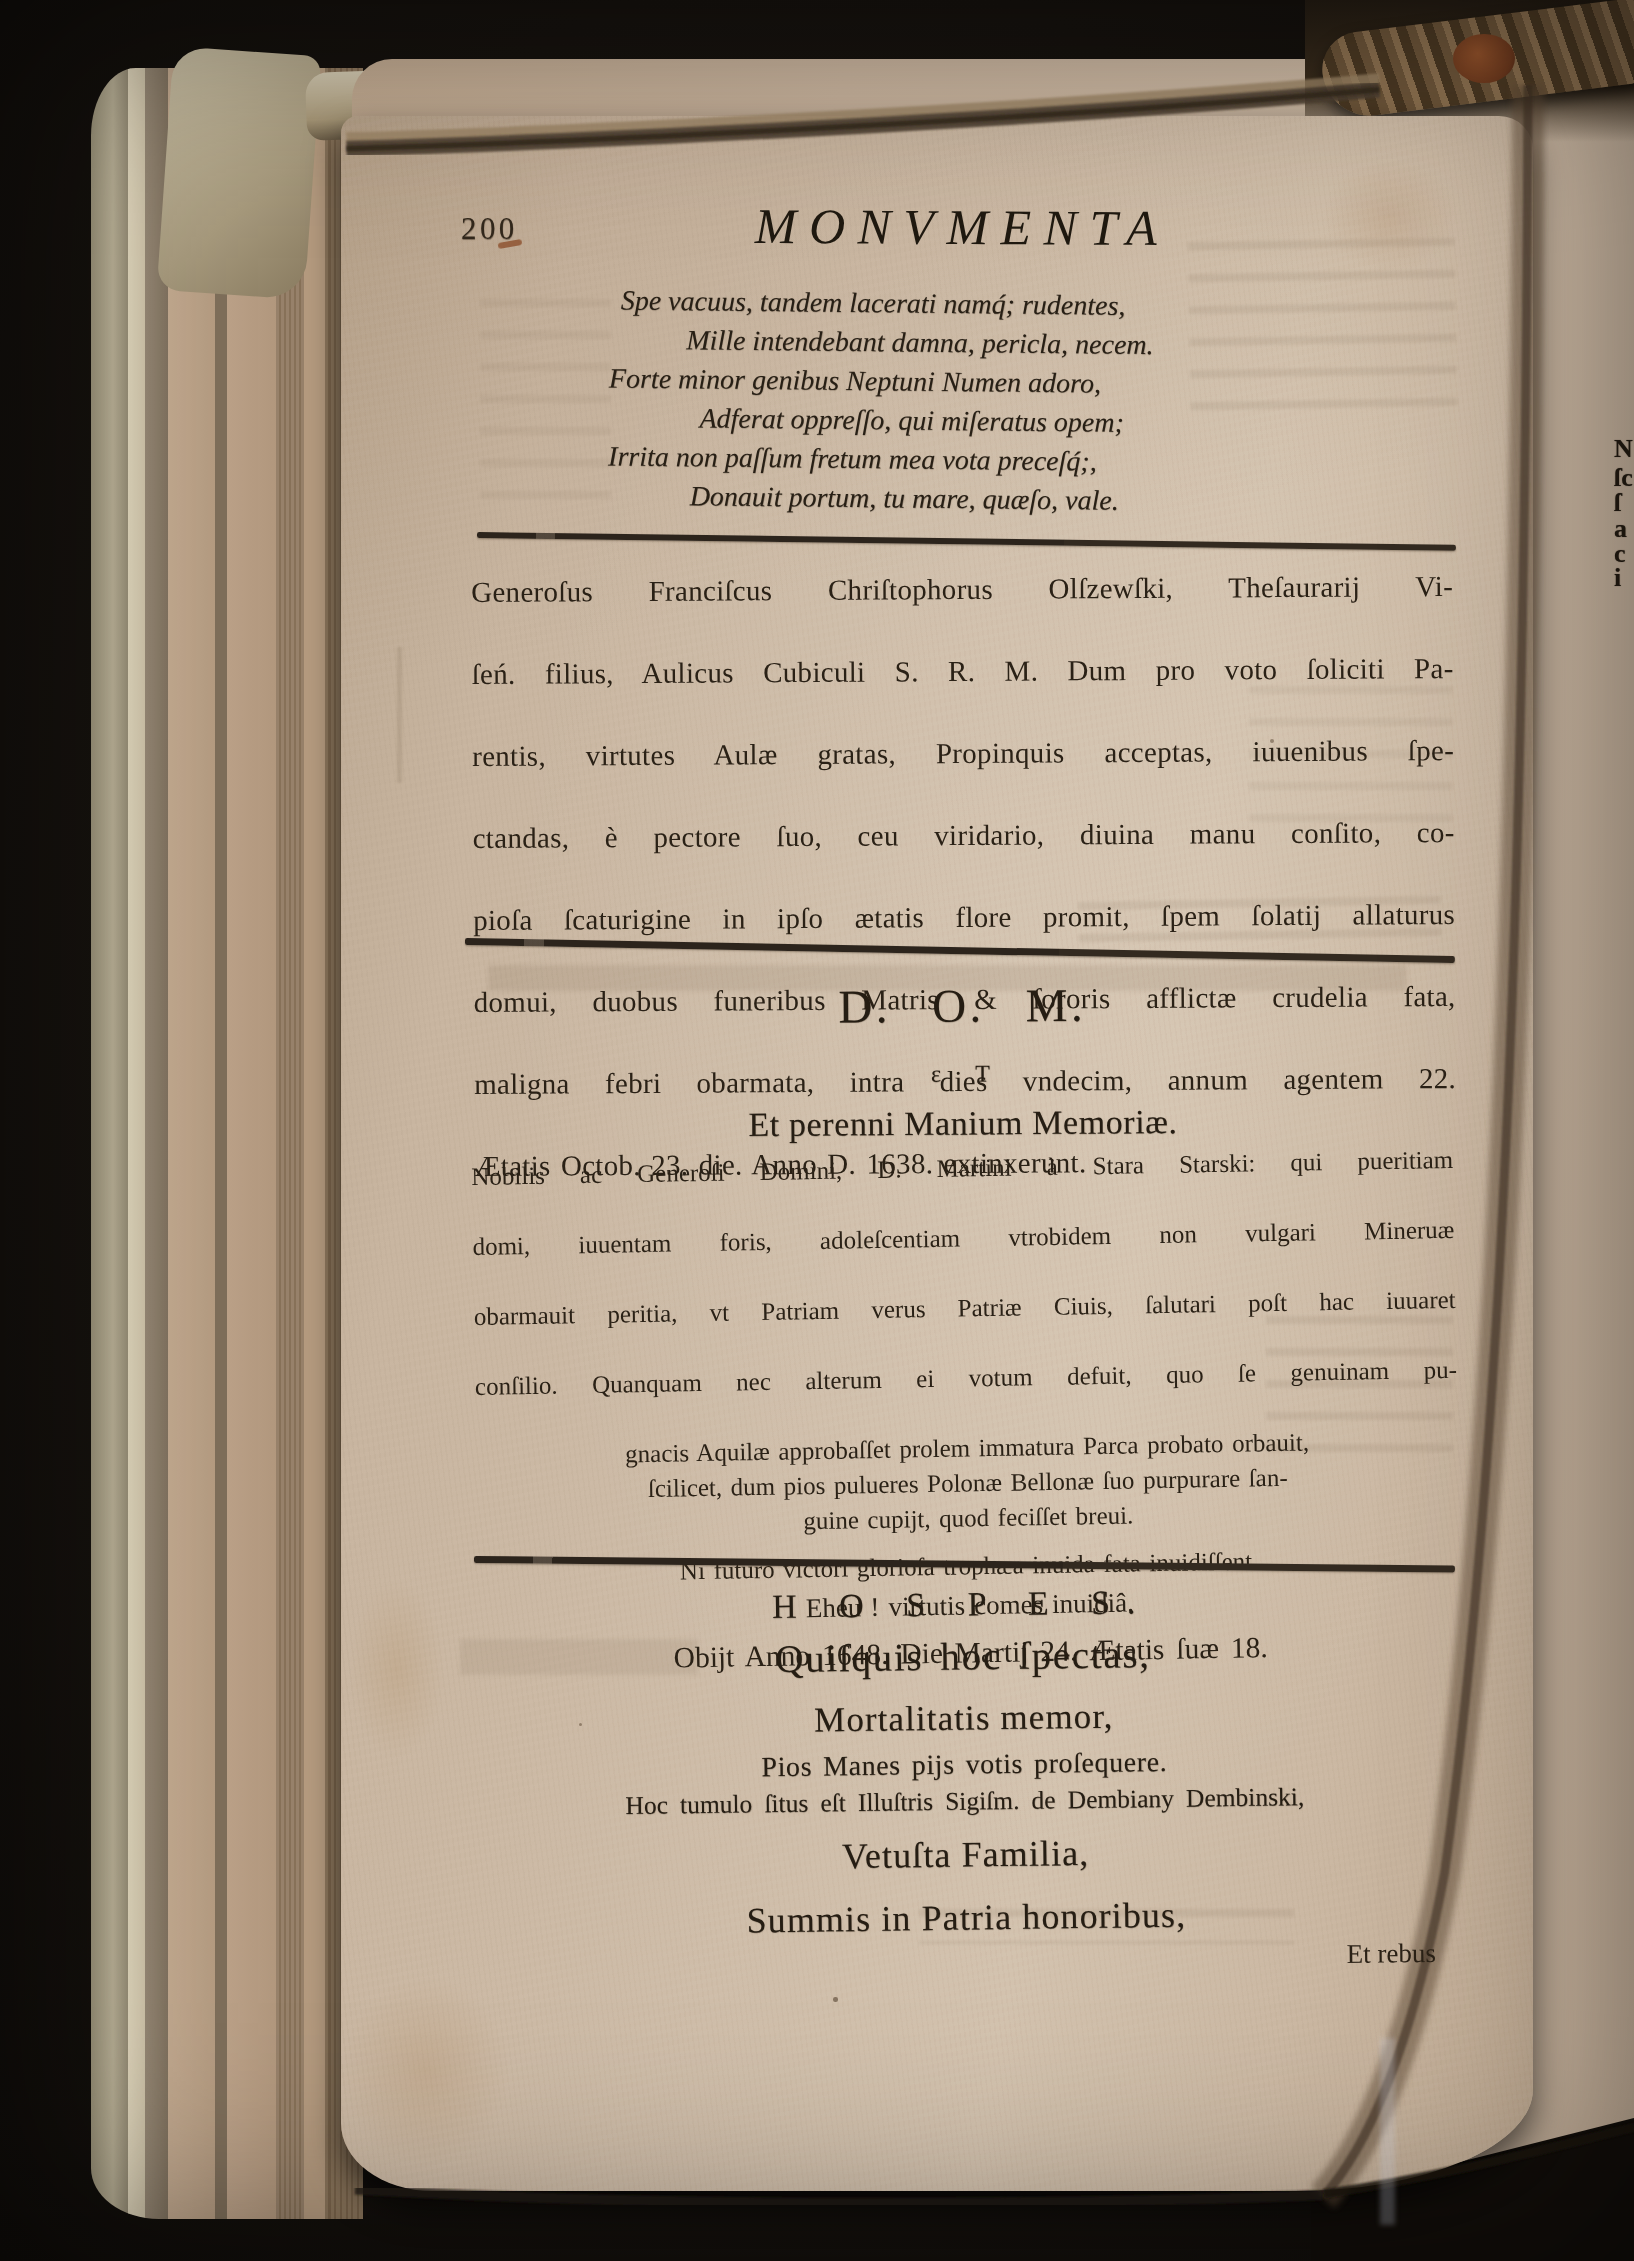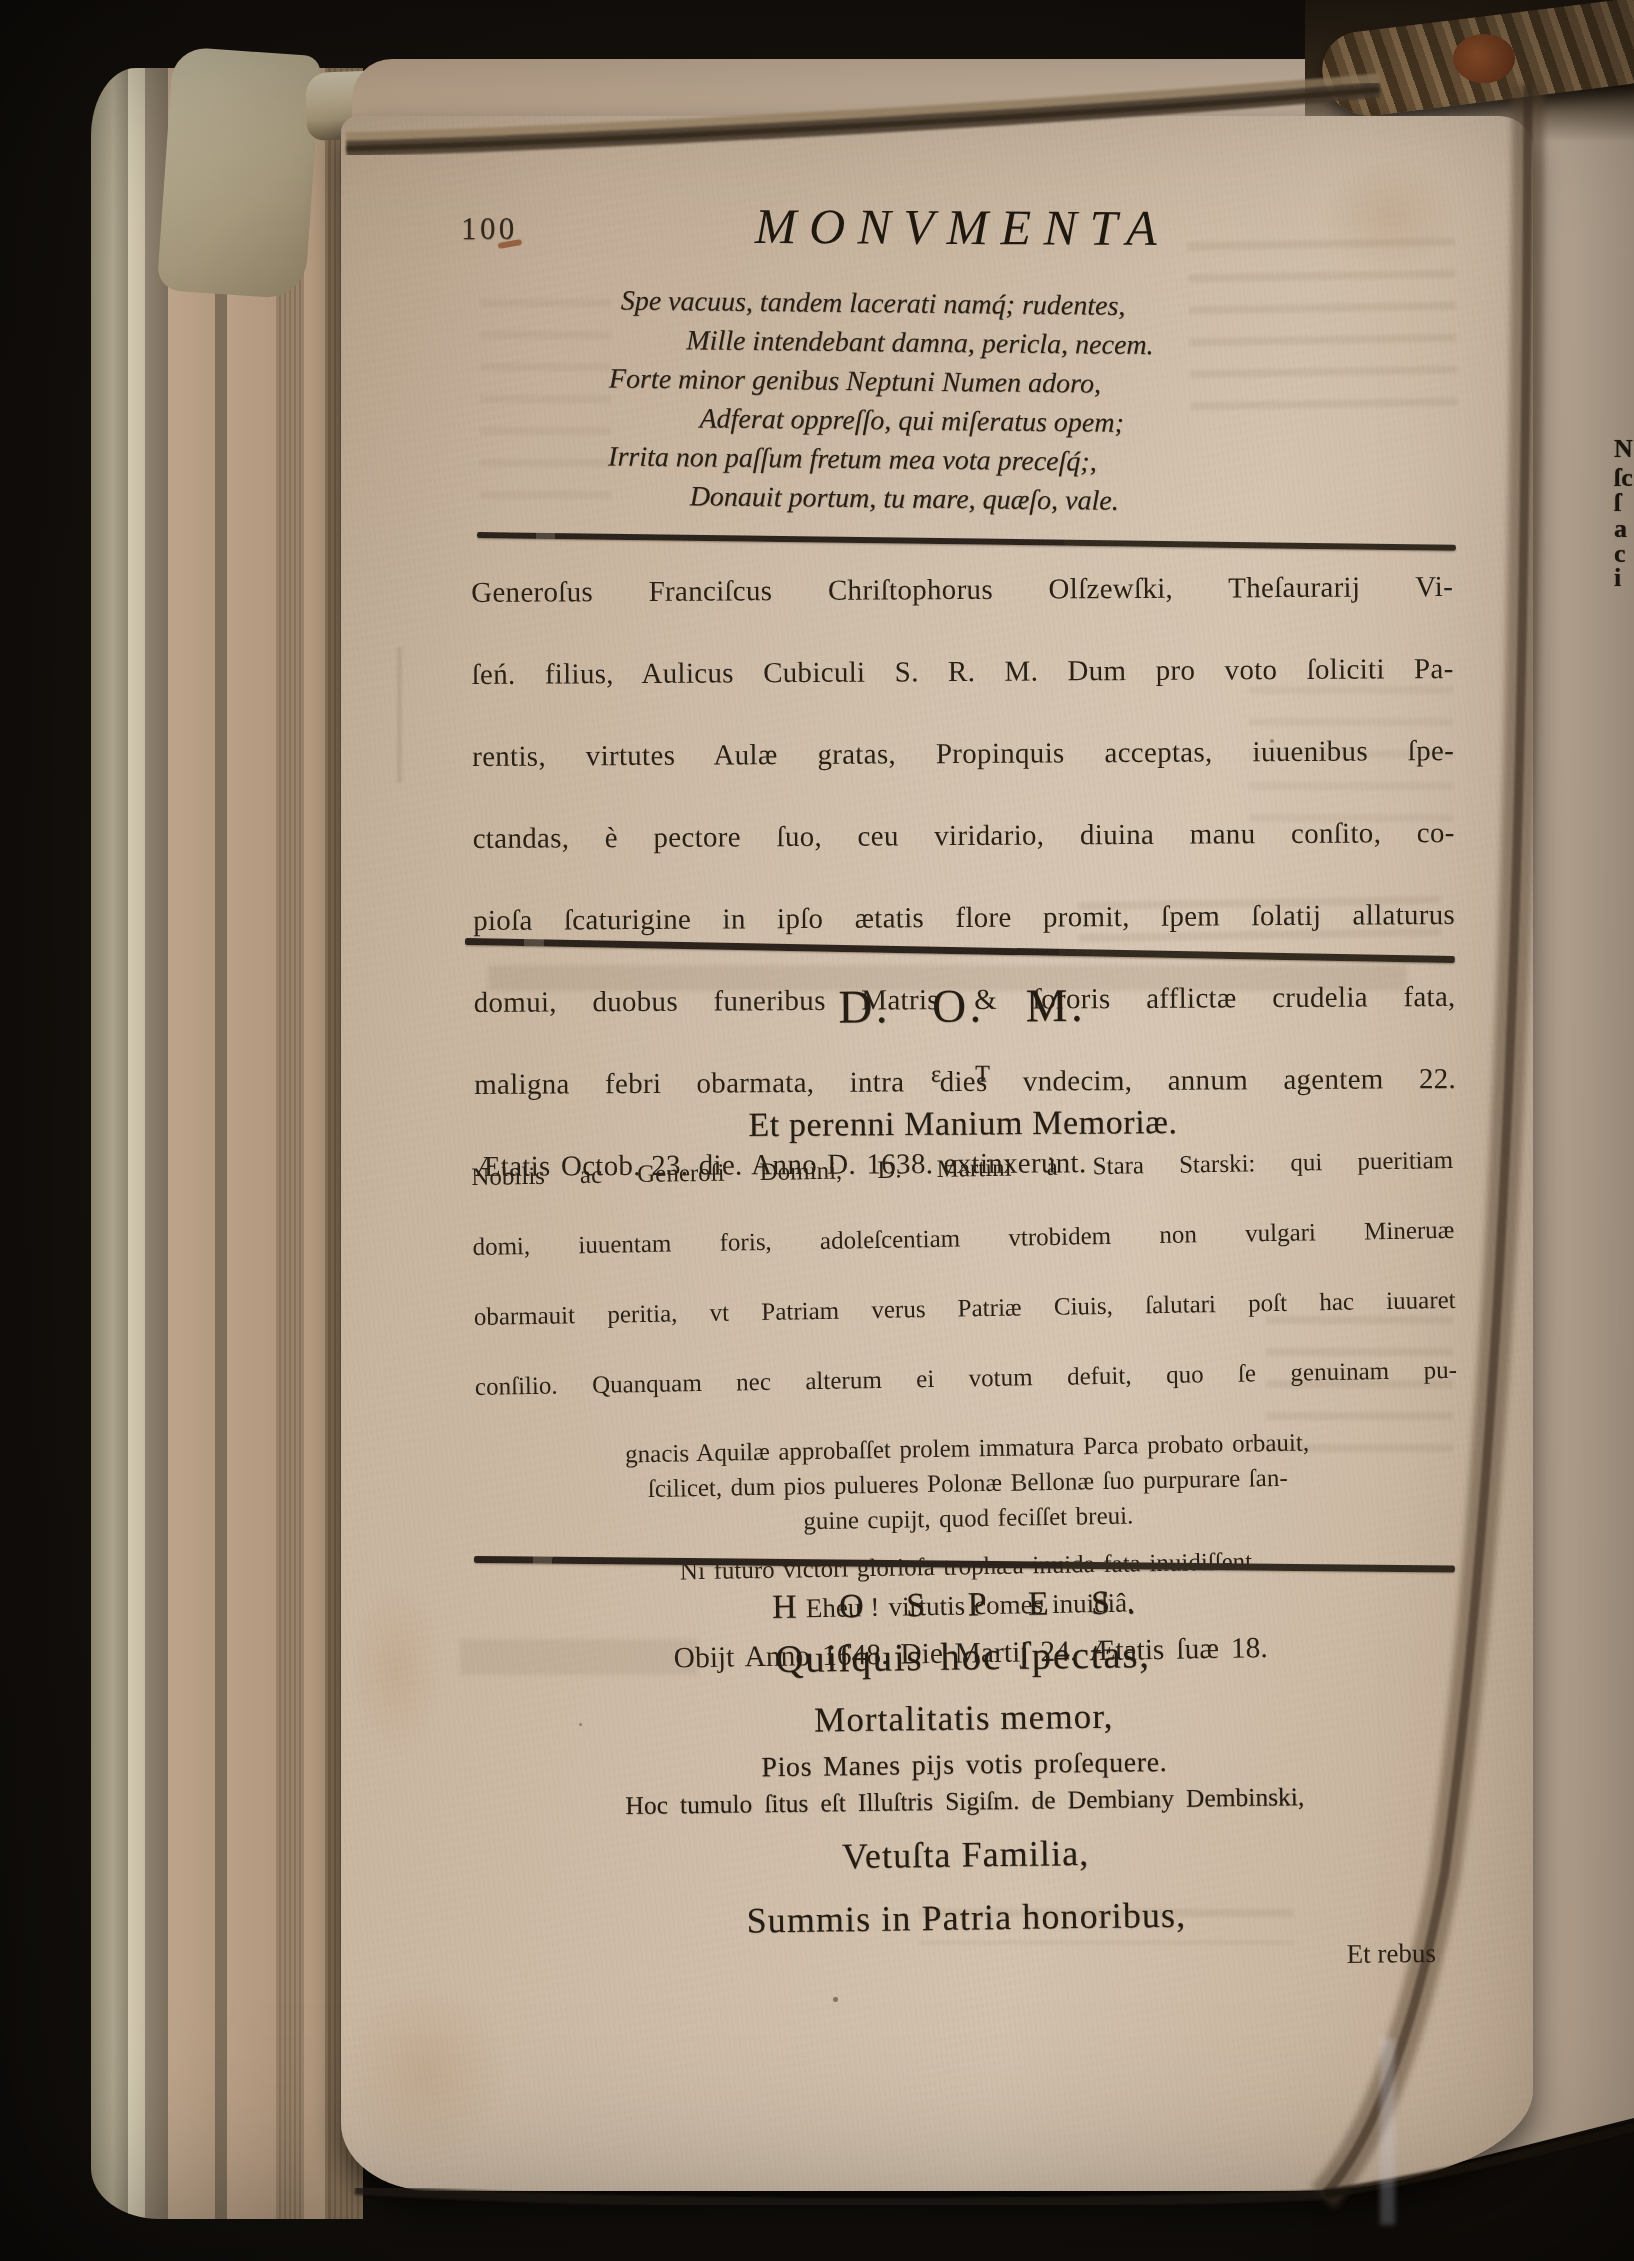--- a/index.html
+++ b/index.html
@@ -204,21 +204,21 @@
   <div class="st1"></div>
   <div class="st2"></div>
   <div class="st3"></div>
   <div class="st4"></div>
   <div class="st5"></div>
   <div class="st6"></div>
   <div class="sp1"></div>
   <div class="sp2"></div>
   <div class="sp3"></div>
 
-  <div class="ink pagenum">100</div>
+  <div class="ink pagenum">200</div>
   <div class="title">MONVMENTA</div>
 
   <div class="ink verse">
     <div class="v1">Spe vacuus, tandem lacerati namq́; rudentes,</div>
     <div class="v2">Mille intendebant damna, pericla, necem.</div>
     <div class="v3">Forte minor genibus Neptuni Numen adoro,</div>
     <div class="v4">Adferat oppreſſo, qui miſeratus opem;</div>
     <div class="v5">Irrita non paſſum fretum mea vota preceſq́;,</div>
     <div class="v6">Donauit portum, tu mare, quæſo, vale.</div>
   </div>

